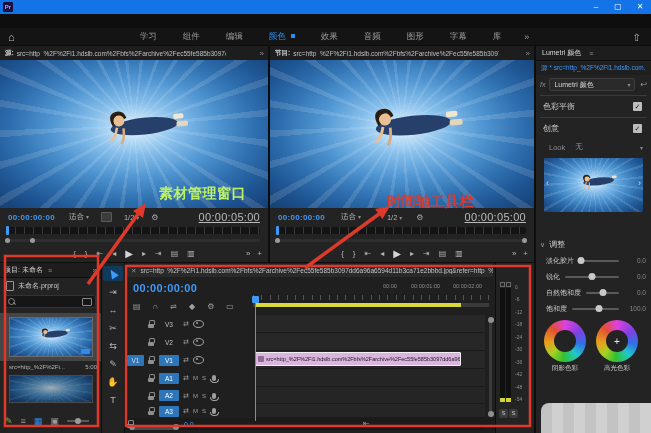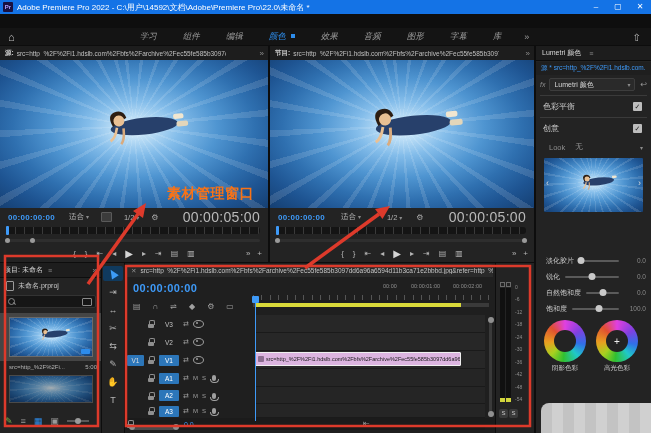--- a/index.html
+++ b/index.html
@@ -15,21 +15,21 @@
   .win-btns{margin-left:auto;display:flex;}
   .win-btns span{width:22px;text-align:center;font-size:8px;line-height:14px;cursor:default;}
   
   .menubar{position:absolute;left:0;top:14px;width:651px;height:14px;background:#232323;
            display:flex;align-items:center;padding-left:6px;box-sizing:border-box;border-bottom:1px solid #0d0d0d;}
   .menu-item{font-size:8.5px;color:#cfcfcf;margin-right:9px;white-space:nowrap;}
   
   .wsbar{position:absolute;left:0;top:28px;width:651px;height:18px;background:#141414;
          display:flex;align-items:center;}
   .home{color:#b8b8b8;font-size:11px;margin-left:8px;}
-  .ws-tabs{display:flex;margin-left:112px;font-style:italic;}
+  .ws-tabs{display:flex;margin-left:112px;}
   .ws-tab{font-size:8.5px;color:#9d9d9d;margin:0 13px;white-space:nowrap;}
   .ws-tab.active{color:#2d8ceb;}
   .ws-tab.active::after{content:"";display:inline-block;width:4px;height:4px;background:#2d8ceb;margin-left:5px;vertical-align:1px;}
   .ws-ovf{color:#9d9d9d;font-size:9px;margin-left:10px;}
   .ws-share{position:absolute;right:10px;color:#b8b8b8;font-size:10px;}
   
   .panel{position:absolute;background:#232323;box-shadow:0 0 0 1px #0d0d0d;}
   .phead{position:absolute;left:0;top:0;right:0;height:14px;background:#1d1d1d;display:flex;align-items:center;
          font-size:6.5px;color:#cfcfcf;border-bottom:1px solid #0d0d0d;}
   .phead .pfx{font-weight:bold;margin:0 3px 0 5px;white-space:nowrap;}
@@ -38,21 +38,21 @@
   
   .video{position:absolute;left:0;right:0;background:#000;overflow:hidden;}
   .scene{position:absolute;inset:0;
     background:radial-gradient(ellipse at 50% 46%,#eef8ff 0%,#bfe0f7 9%,#84bdea 24%,#4f95d1 44%,#2f70b0 64%,#1e5492 82%,#153f72 100%);}
   .scene::before{content:"";position:absolute;inset:-20%;
     background:repeating-conic-gradient(from -8deg at 50% 46%,rgba(255,255,255,.12) 0deg 3deg,rgba(255,255,255,0) 3deg 13deg);}
   .person{position:absolute;left:50%;top:50%;width:58%;transform:translate(-50%,-56%);}
   
   .mrow{position:absolute;left:0;right:0;display:flex;align-items:center;}
   .tc{color:#3e9af8;font-size:8px;font-weight:bold;letter-spacing:.3px;}
-  .tc2{color:#b9b9b9;font-size:14px;letter-spacing:.3px;}
+  .tc2{color:#b9b9b9;font-size:11px;letter-spacing:.3px;text-decoration:underline;}
   .dd{color:#b3b3b3;font-size:7.5px;white-space:nowrap;}
   .caret{font-size:6px;color:#8a8a8a;margin-left:2px;}
   .gear{color:#a8a8a8;font-size:8px;}
   .mini-ico{width:9px;height:8px;background:#3b3b3b;border:1px solid #5a5a5a;border-radius:1px;}
   .scrub{position:absolute;height:7px;background:#141414;border-radius:3px;
          background-image:repeating-linear-gradient(90deg,#3a3a3a 0 1px,transparent 1px 9px);}
   .ph-mark{position:absolute;width:3px;height:9px;background:#3e9af8;border-radius:1px;}
   .knob-dot{position:absolute;width:5px;height:5px;border-radius:50%;background:#9a9a9a;}
   .transport{display:flex;align-items:center;justify-content:center;gap:9px;width:100%;}
   .tr-btn{color:#b5b5b5;font-size:8px;line-height:10px;}
@@ -134,21 +134,20 @@
   .anno{position:absolute;inset:0;pointer-events:none;z-index:50;}
   .anno-label{position:absolute;font-size:14px;font-weight:bold;z-index:51;pointer-events:none;white-space:nowrap;letter-spacing:.5px;}
 </style>
 </head>
 <body>
 
 <div class="app">
 
   <div class="titlebar">
     <span class="pr-badge">Pr</span>
-    <span>Adobe Premiere Pro 2022 - C:\用户\14592\文档\Adobe\Premiere Pro\22.0\未命名 *</span>
     <span class="win-btns">
       <span>–</span>
       <span>▢</span>
       <span>✕</span>
     </span>
   </div>
 
 
   <div class="wsbar">
     <span class="home">⌂</span>
@@ -318,20 +317,24 @@
             <path d="M44 32 q-4 -9 2 -11 q7 -2 9 5 z" fill="#2c1d12"></path>
             <circle cx="49" cy="28" r="4.2" fill="#e9c093"></circle>
             <path d="M47 33 q-2 8 -6 10" stroke="#e9c093" stroke-width="2" fill="none"></path>
             <path d="M52 34 q0 9 -3 12" stroke="#d9ab7e" stroke-width="2" fill="none"></path>
             <rect x="91" y="27" width="8" height="4" rx="1.5" fill="#f0e6d0"></rect>
           </g>
         </svg>
       </div>
       <span style="position:absolute;left:2px;top:20px;color:#ddd;font-size:9px;">‹</span>
       <span style="position:absolute;right:2px;top:20px;color:#ddd;font-size:9px;">›</span>
+    </div>
+    <div class="lum-row" style="top:192px;height:13px;">
+      <span style="margin-left:4px;font-size:7px;color:#9a9a9a;">∨</span>
+      <span style="margin-left:4px;">调整</span>
     </div>
     <div class="lum-row" style="top:208px;height:13px;">
       <span style="margin-left:10px;font-size:7px;">淡化胶片</span>
       <span class="sl-track">
           <span class="sl-knob" style="left:5%;"></span>
         </span>
       <span class="sl-val" style="margin-right:5px;">0.0</span>
     </div>
     <div class="lum-row" style="top:224px;height:13px;">
       <span style="margin-left:10px;font-size:7px;">锐化</span>
@@ -580,15 +583,16 @@
     </g>
     <g stroke="#dd3a2b" stroke-width="3.5">
       <line x1="88" y1="284" x2="138" y2="214"></line>
       <line x1="305" y1="268" x2="379" y2="214"></line>
     </g>
     <g fill="#dd3a2b" stroke="none">
       <polygon points="146,203 143,218 133,211"></polygon>
       <polygon points="390,206 382.5,219 375,209"></polygon>
     </g>
   </svg>
-  <div class="anno-label" style="left:167px;top:185px;color:#f97316;">素材管理窗口</div>
+  <div class="anno-label" style="left:159px;top:185px;color:#bef264;">素材管理窗口</div>
+  <div class="anno-label" style="left:387px;top:193px;color:#dd3a2b;">时间轴工具栏</div>
 
 </div>
 
 </body></html>

